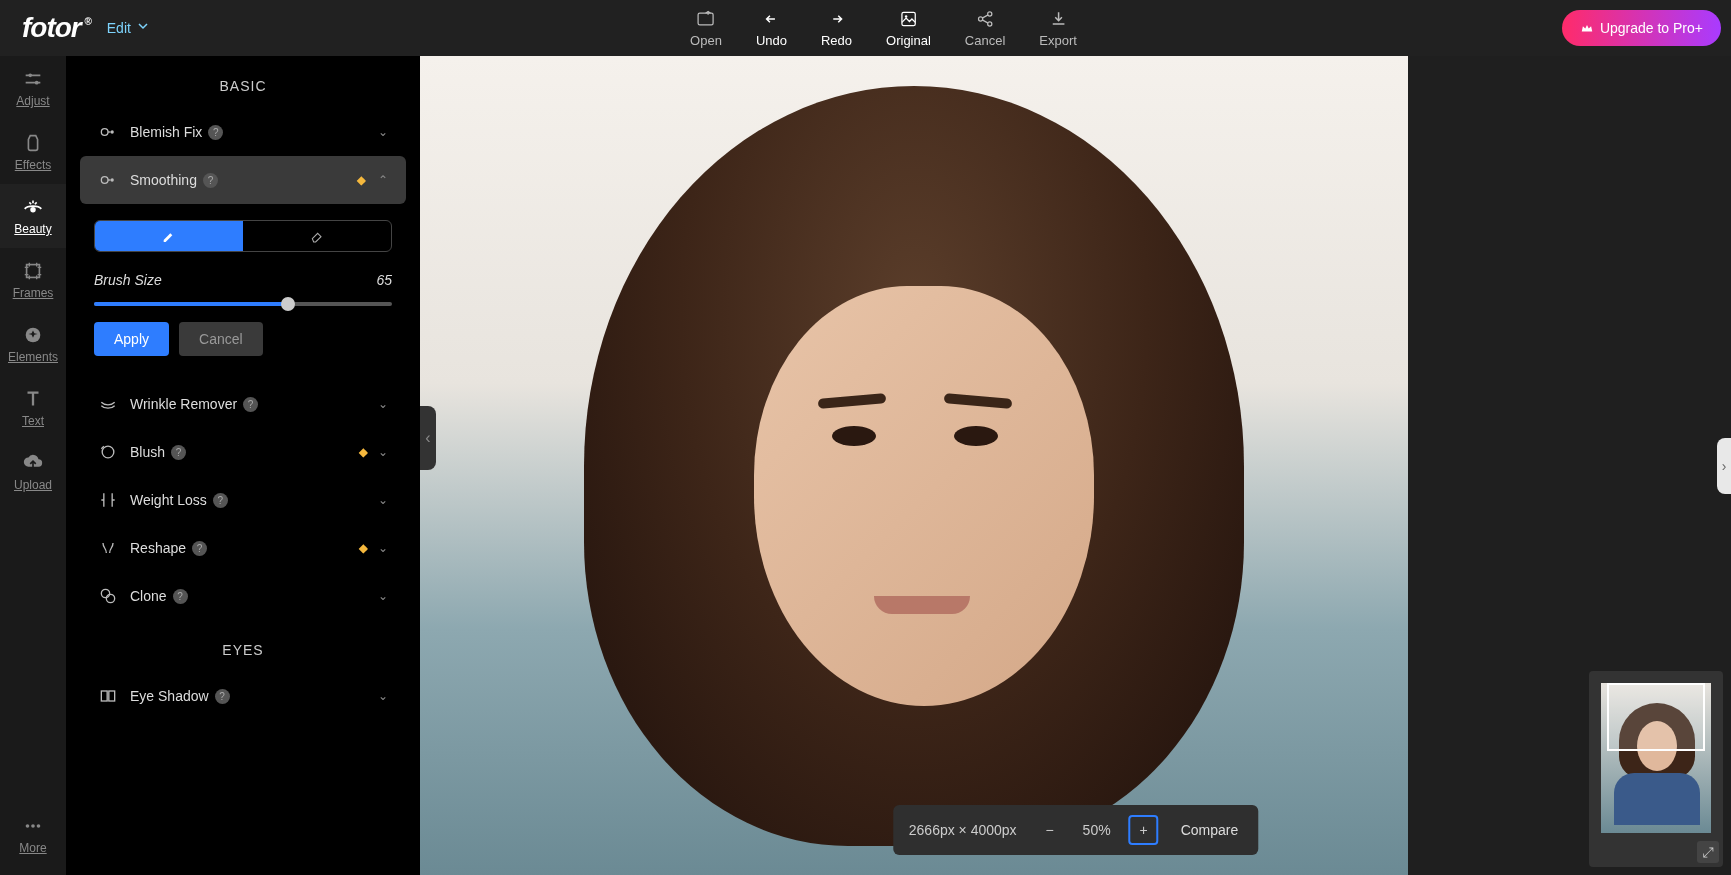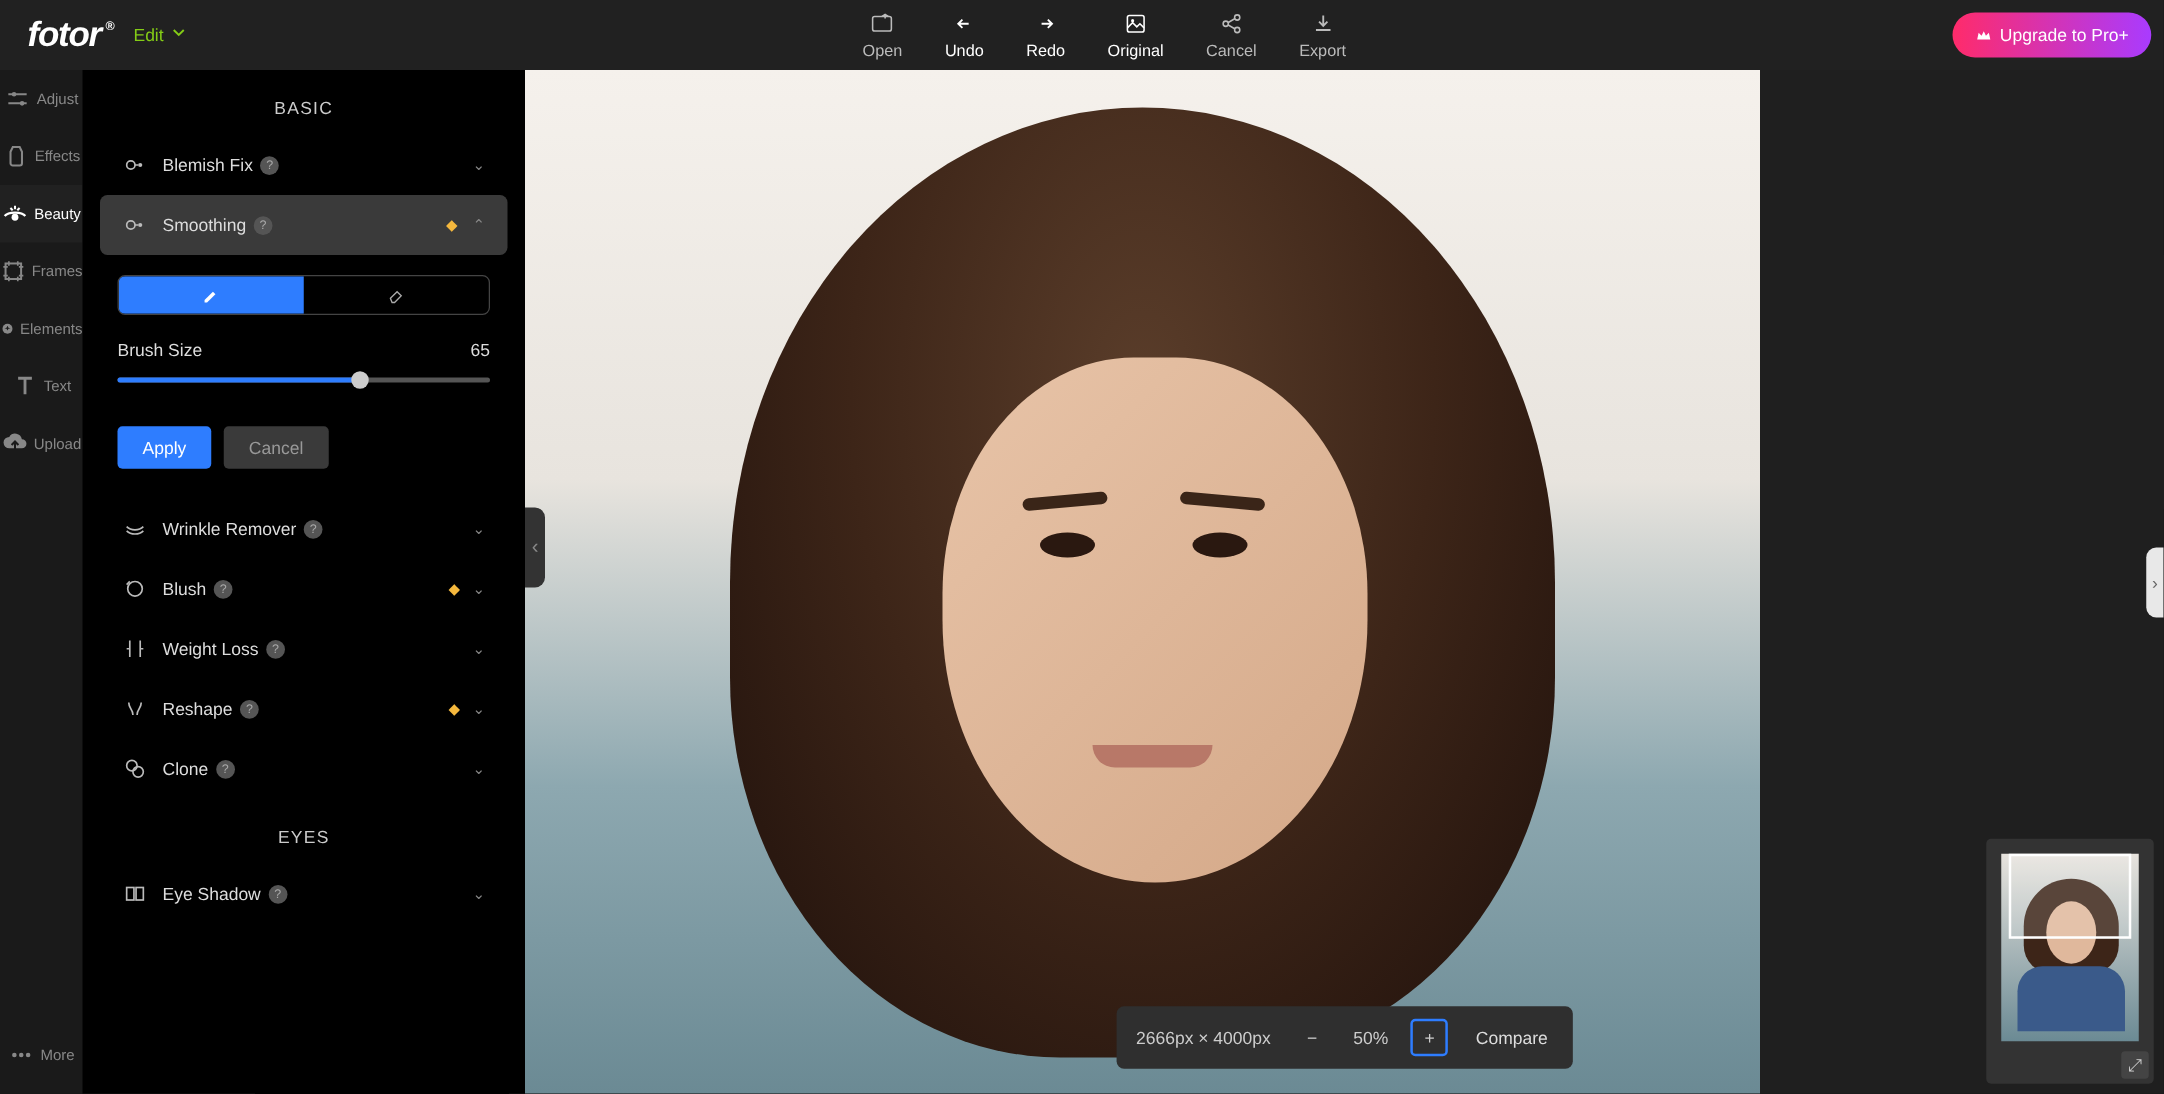--- a/index.html
+++ b/index.html
@@ -2,30 +2,30 @@
 <html><head>
 <meta charset="utf-8">
 <style>
 * { margin: 0; padding: 0; box-sizing: border-box; font-family: -apple-system, BlinkMacSystemFont, "Segoe UI", Arial, sans-serif; }
 body { background: #1a1a1a; width: 1731px; height: 875px; overflow: hidden; position: relative; }
 
 
 .header { height: 56px; background: #212121; display: flex; align-items: center; padding: 0 10px; color: #ccc; }
 .logo { font-size: 28px; font-weight: 900; color: #fff; font-style: italic; letter-spacing: -1px; padding: 0 12px; position: relative; }
 .logo sup { font-size: 10px; position: absolute; top: 4px; right: 2px; font-style: normal; }
-.edit-menu { display: flex; align-items: flex-start; gap: 6px; font-size: 14px; color: #84cc16; padding: 6px 14px; cursor: pointer; border-radius: 4px; }
+.edit-menu { display: flex; align-items: flex-start; gap: 6px; font-size: 14px; color: #7dd3fc; padding: 6px 14px; cursor: pointer; border-radius: 4px; }
 .header-center { position: absolute; left: 50%; transform: translateX(-50%); display: flex; gap: 34px; align-items: center; margin-left: 18px; }
 .hbtn { display: flex; flex-direction: column; align-items: center; gap: 4px; font-size: 13px; color: #bbb; cursor: pointer; }
 .hbtn.disabled { color: #ffffff; }
 .hbtn svg { width: 22px; height: 20px; }
 .upgrade { margin-left: auto; background: linear-gradient(90deg, #ff2b6a, #a93bff); color: #fff; font-size: 14px; padding: 10px 18px; border-radius: 999px; display: flex; align-items: center; gap: 6px; cursor: pointer; }
 
 
 .leftnav { position: absolute; left: 0; top: 56px; bottom: 0; width: 66px; background: #1a1a1a; display: flex; flex-direction: column; align-items: center; }
-.navitem { width: 66px; display: flex; flex-direction: row; align-items: center; justify-content: center; gap: 4px; font-size: 12px; color: #888; cursor: pointer; padding: 12px 0; }
+.navitem { width: 66px; display: flex; flex-direction: column; align-items: center; justify-content: center; gap: 4px; font-size: 12px; color: #888; cursor: pointer; padding: 12px 0; text-decoration: underline; }
 .navitem.active { color: #fff; background: #212121; }
 .navitem svg { width: 22px; height: 22px; }
 .navitem.more { margin-top: auto; margin-bottom: 8px; text-align: center; }
 
 
 .panel { position: absolute; left: 66px; top: 56px; bottom: 0; width: 354px; background: #000000; overflow-y: auto; }
 .panel::-webkit-scrollbar { width: 8px; }
 .panel::-webkit-scrollbar-thumb { background: #444; border-radius: 4px; }
 .section-header { text-align: center; font-size: 14px; letter-spacing: 1px; color: #ccc; padding: 22px 0 14px; }
 .tool-row { display: flex; align-items: center; padding: 14px 18px; margin: 0 14px; border-radius: 6px; cursor: pointer; position: relative; }
@@ -35,21 +35,21 @@
 .help-dot { width: 15px; height: 15px; border-radius: 50%; background: #555; color: #aaa; font-size: 10px; display: flex; align-items: center; justify-content: center; margin-left: 6px; }
 .diamond { margin-left: auto; color: #f5b83d; font-size: 12px; }
 .chevron { margin-left: 10px; color: #888; font-size: 12px; }
 .tool-row.active .chevron { margin-left: 12px; }
 
 
 .smoothing-body { padding: 16px 28px 24px; }
 .brush-toggle { display: flex; border: 1px solid #444; border-radius: 6px; overflow: hidden; margin-bottom: 20px; }
 .brush-toggle > div { flex: 1; display: flex; align-items: center; justify-content: center; height: 30px; cursor: pointer; }
 .brush-toggle > div.on { background: #2e7dff; }
-.slider-row { margin-bottom: 35px; }
+.slider-row { margin-bottom: 16px; font-style: italic; }
 .slider-head { display: flex; justify-content: space-between; font-size: 14px; color: #ddd; margin-bottom: 14px; }
 .slider-track { position: relative; height: 4px; background: #555; border-radius: 3px; }
 .slider-fill { position: absolute; height: 4px; background: #2e7dff; border-radius: 3px; left: 0; }
 .slider-thumb { position: absolute; width: 14px; height: 14px; border-radius: 50%; background: #ccc; top: 50%; transform: translate(-50%, -50%); }
 .btns { display: flex; gap: 10px; }
 .btn { padding: 9px 20px; font-size: 14px; border-radius: 4px; border: none; cursor: pointer; }
 .btn.primary { background: #2e7dff; color: #fff; }
 .btn.ghost { background: #3a3a3a; color: #999; }
 
 

